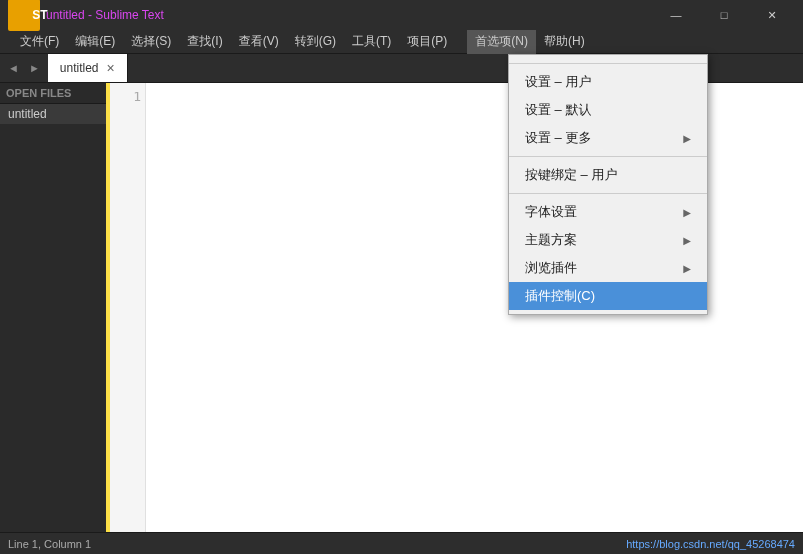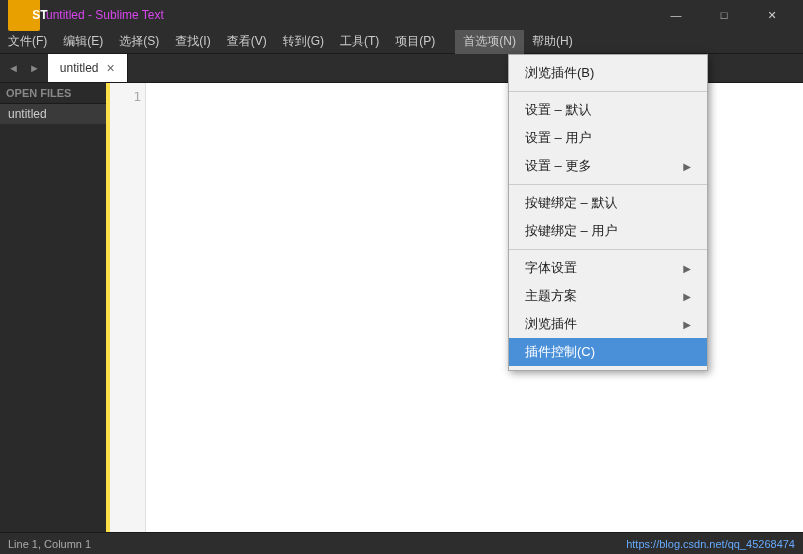--- a/index.html
+++ b/index.html
@@ -56,21 +56,21 @@
       color: #ccc;
       font-size: 11px;
     }
 
     
     #menu-bar {
       height: 24px;
       background: #2d2d2d;
       display: flex;
       align-items: center;
-      padding: 0 0;
+      padding: 0 12px;
       border-bottom: 1px solid #1a1a1a;
     }
     .menu-item {
       padding: 2px 8px;
       cursor: pointer;
       color: #ccc;
       font-size: 12px;
       height: 24px;
       display: flex;
       align-items: center;
@@ -279,39 +279,33 @@
     <div id="editor-content"></div>
   </div>
 </div>
 
 <div id="status-bar">
   <span>Line 1, Column 1</span>
   <span id="status-right">https://blog.csdn.net/qq_45268474</span>
 </div>
 
 <div id="dropdown-menu">
-<div class="dropdown-item">
-      <span>浏览插件(B)</span>
-    </div>
     <div class="dropdown-divider"></div>
     <div class="dropdown-item">
+      <span>设置 – 用户</span>
+    </div>
+    <div class="dropdown-item">
       <span>设置 – 默认</span>
-    </div>
-    <div class="dropdown-item">
-      <span>设置 – 用户</span>
     </div>
     <div class="dropdown-item">
       <span>设置 – 更多</span>
       <span class="dropdown-arrow">▶</span>
     </div>
     <div class="dropdown-divider"></div>
     <div class="dropdown-item">
-      <span>按键绑定 – 默认</span>
-    </div>
-    <div class="dropdown-item">
       <span>按键绑定 – 用户</span>
     </div>
     <div class="dropdown-divider"></div>
     <div class="dropdown-item">
       <span>字体设置</span>
       <span class="dropdown-arrow">▶</span>
     </div>
     <div class="dropdown-item">
       <span>主题方案</span>
       <span class="dropdown-arrow">▶</span>

